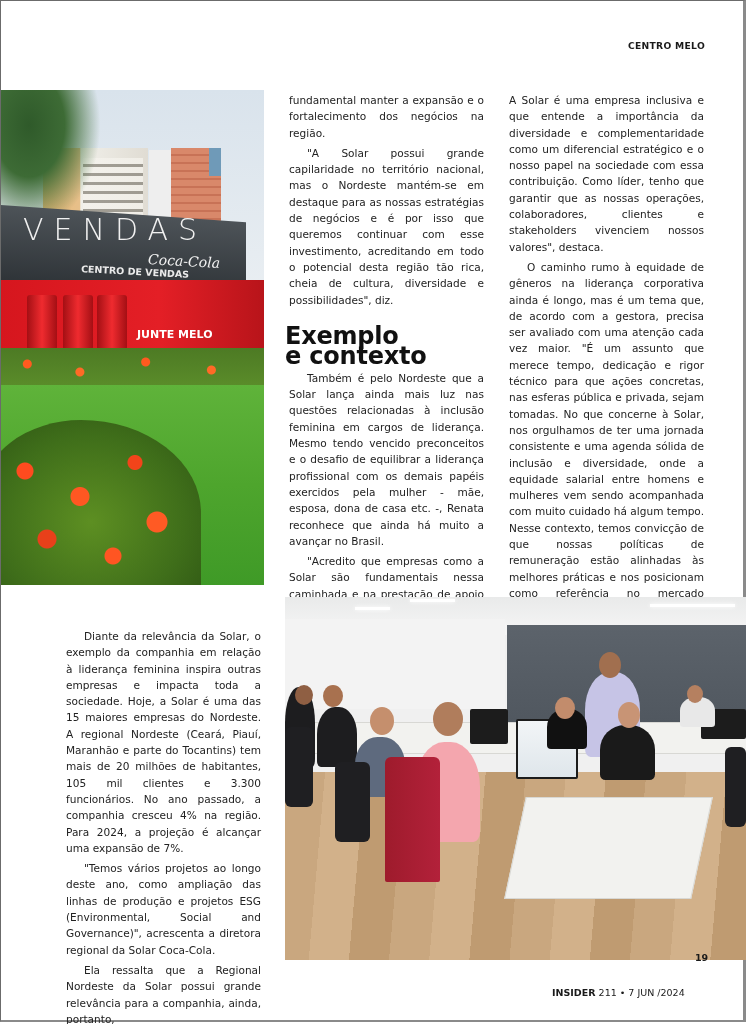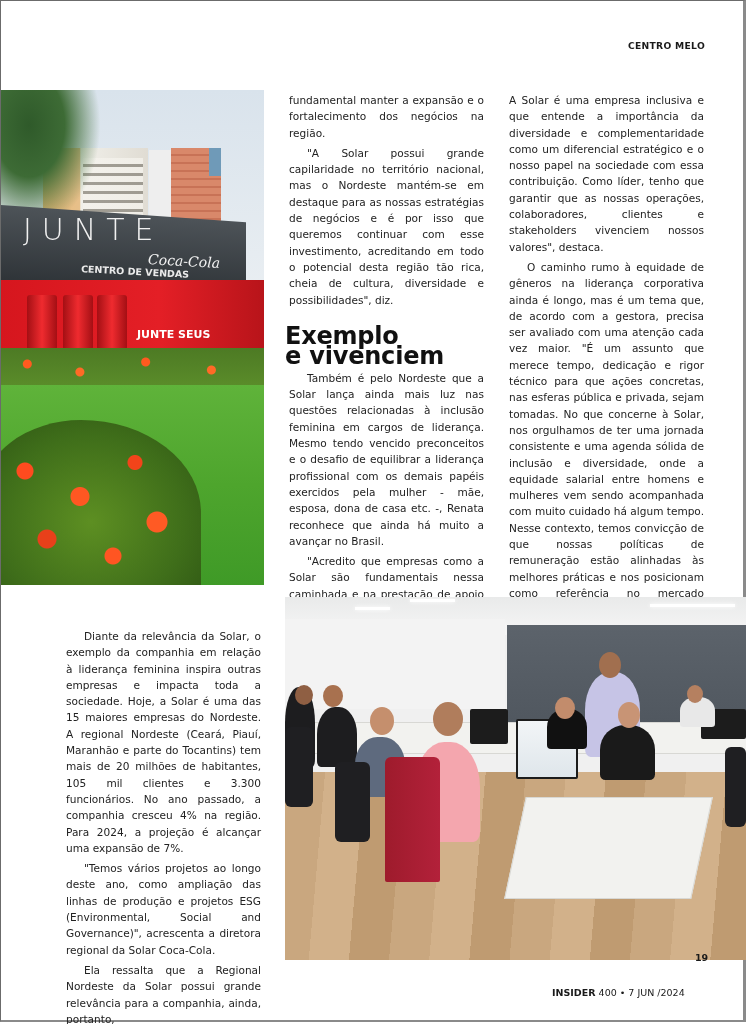--- a/index.html
+++ b/index.html
@@ -68,39 +68,39 @@
 
 <div class="author">CENTRO MELO</div>
 
 <div class="photo1">
   <div class="p1-sky"></div>
   <div class="p1-bld1"></div>
   <div class="p1-bld2"></div>
   <div class="p1-bld3"></div>
   <div class="p1-palm"></div>
   <div class="p1-sign"></div>
-  <div class="p1-sign-text">JUNTE</div>
+  <div class="p1-sign-text">VENDAS</div>
   <div class="p1-coke">Coca-Cola</div>
   <div class="p1-sign-sub">CENTRO DE VENDAS</div>
   <div class="p1-red"></div>
   <div class="p1-can" style="left:26px;"></div>
   <div class="p1-can" style="left:62px;"></div>
   <div class="p1-can" style="left:96px;"></div>
-  <div class="p1-junte">JUNTE SEUS</div>
+  <div class="p1-junte">JUNTE MELO</div>
   <div class="p1-hedge"></div>
   <div class="p1-grass"></div>
   <div class="p1-bush"></div>
 </div>
 
 <div class="col col2">
   <p>fundamental manter a expansão e o fortalecimento dos negócios na região.</p>
   <p class="ind">"A Solar possui grande capilaridade no território nacional, mas o Nordeste mantém-se em destaque para as nossas estratégias de negócios e é por isso que queremos continuar com esse investimento, acreditando em todo o potencial desta região tão rica, cheia de cultura, diversidade e possibilidades", diz.</p>
   <p class="heading">
     <span>Exemplo</span><br>
-    <span>e vivenciem</span>
+    <span>e contexto</span>
   </p>
   <p class="ind">Também é pelo Nordeste que a Solar lança ainda mais luz nas questões relacionadas à inclusão feminina em cargos de liderança. Mesmo tendo vencido preconceitos e o desafio de equilibrar a liderança profissional com os demais papéis exercidos pela mulher - mãe, esposa, dona de casa etc. -, Renata reconhece que ainda há muito a avançar no Brasil.</p>
   <p class="ind">"Acredito que empresas como a Solar são fundamentais nessa caminhada e na prestação de apoio e exemplo para o ambiente corporativo.</p>
 </div>
 
 <div class="col col3">
   <p>A Solar é uma empresa inclusiva e que entende a importância da diversidade e complementaridade como um diferencial estratégico e o nosso papel na sociedade com essa contribuição. Como líder, tenho que garantir que as nossas operações, colaboradores, clientes e stakeholders vivenciem nossos valores", destaca.</p>
   <p class="ind"><span>O caminho rumo à equidade de gêneros na liderança corporativa ainda é longo, mas é um tema que, de acordo com a gestora, precisa ser avaliado com uma atenção cada vez maior. "É um assunto que merece tempo, dedicação e rigor técnico para que ações concretas, nas esferas pública e privada, sejam tomadas. No que concerne à Solar, nos orgulhamos de ter uma jornada consistente e uma agenda sólida de inclusão e diversidade, onde a equidade salarial entre homens e mulheres vem sendo acompanhada com muito cuidado há algum tempo. Nesse contexto, temos convicção de que nossas políticas de remuneração estão alinhadas às melhores práticas e nos posicionam como referência no mercado nacional", conclui.</span><span class="endmark"></span></p>
 </div>
 
@@ -148,15 +148,15 @@
 </div>
 
 <div class="col col1">
   <p class="ind">Diante da relevância da Solar, o exemplo da companhia em relação à liderança feminina inspira outras empresas e impacta toda a sociedade. Hoje, a Solar é uma das 15 maiores empresas do Nordeste. A regional Nordeste (Ceará, Piauí, Maranhão e parte do Tocantins) tem mais de 20 milhões de habitantes, 105 mil clientes e 3.300 funcionários. No ano passado, a companhia cresceu 4% na região. Para 2024, a projeção é alcançar uma expansão de 7%.</p>
   <p class="ind">"Temos vários projetos ao longo deste ano, como ampliação das linhas de produção e projetos ESG (Environmental, Social and Governance)", acrescenta a diretora regional da Solar Coca-Cola.</p>
   <p class="ind">Ela ressalta que a Regional Nordeste da Solar possui grande relevância para a companhia, ainda, portanto,</p>
 </div>
 
 <div class="footer">
   <b>INSIDER</b>
-  <span>400 • 7 JUN /2024</span>
+  <span>211 • 7 JUN /2024</span>
 </div>
 <div class="page-num">19</div>
 
 </body></html>

